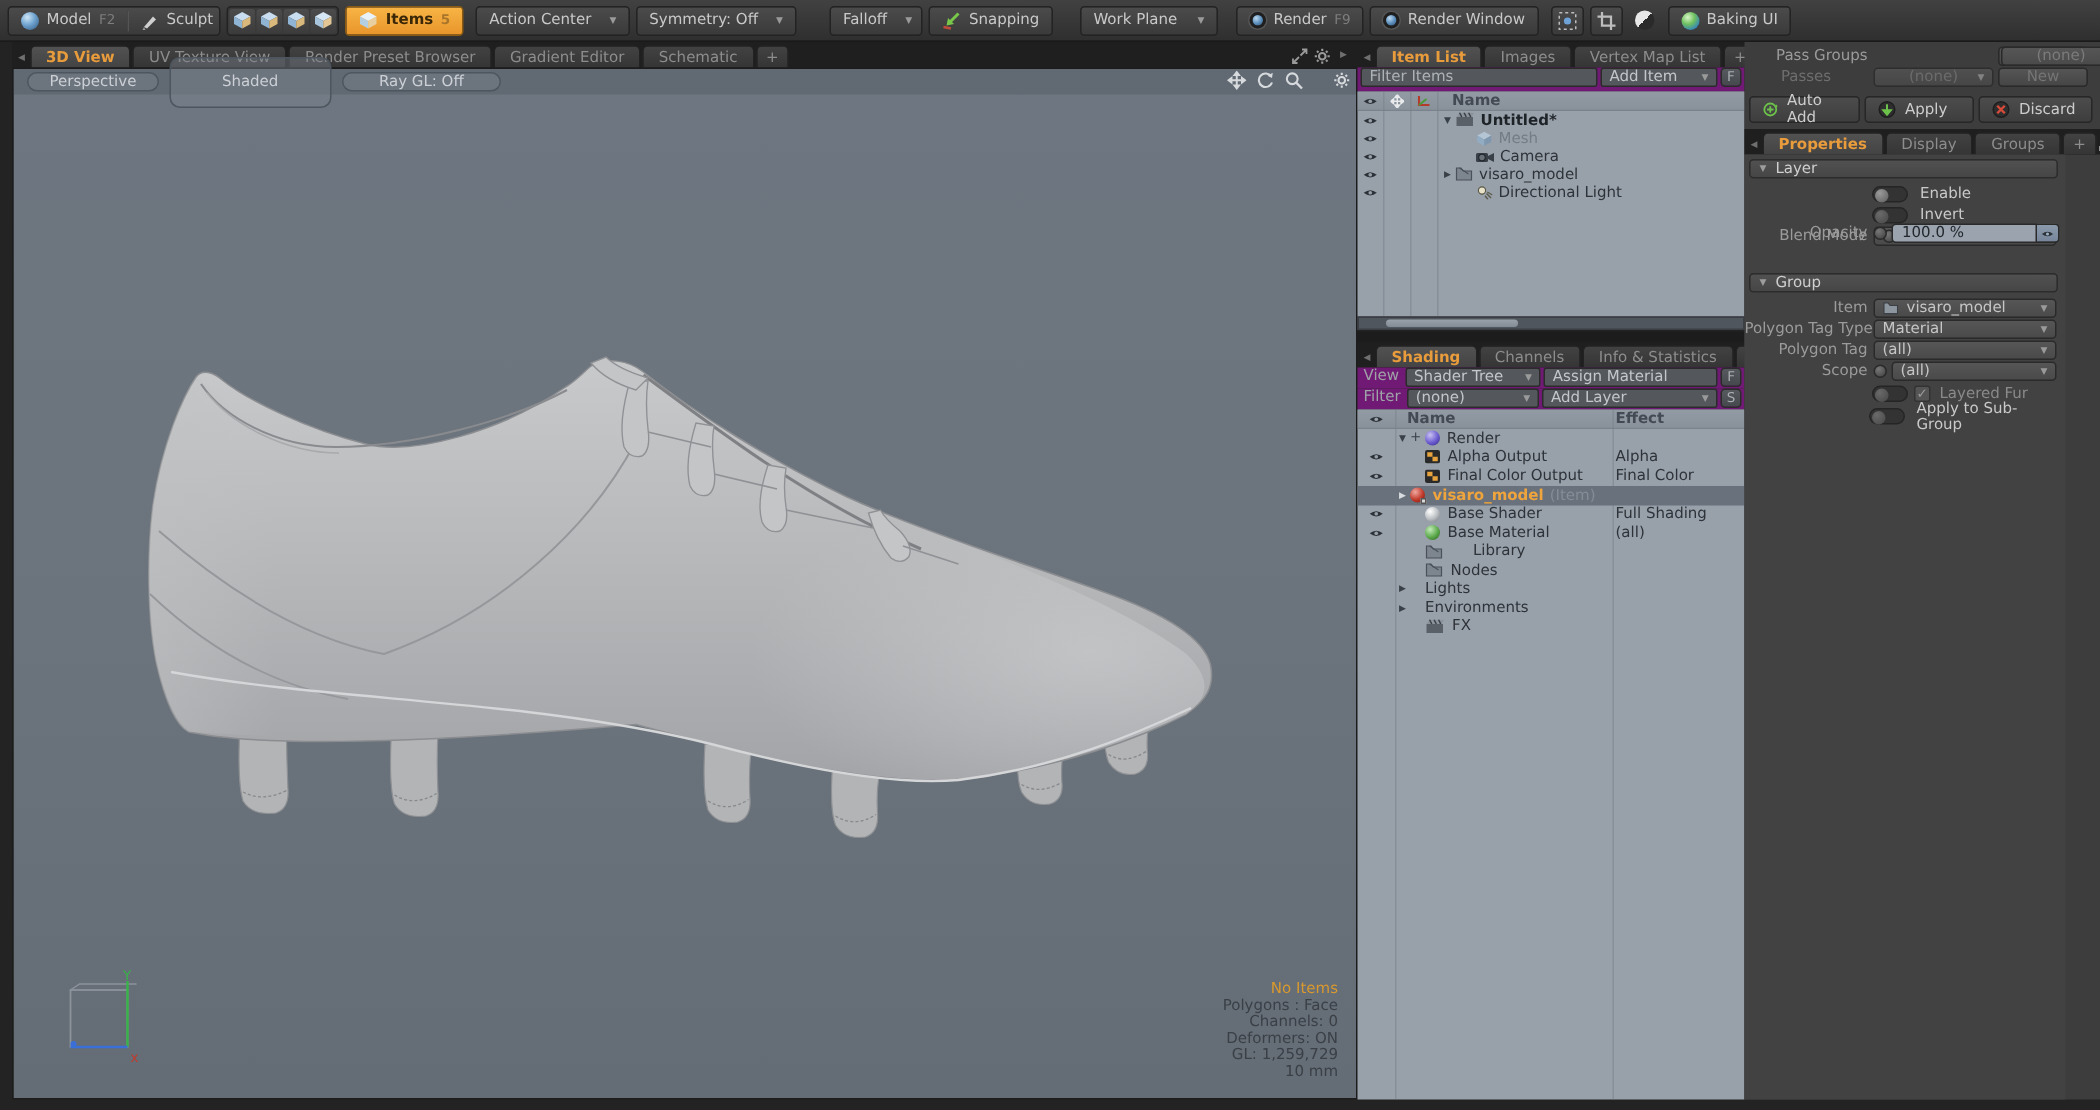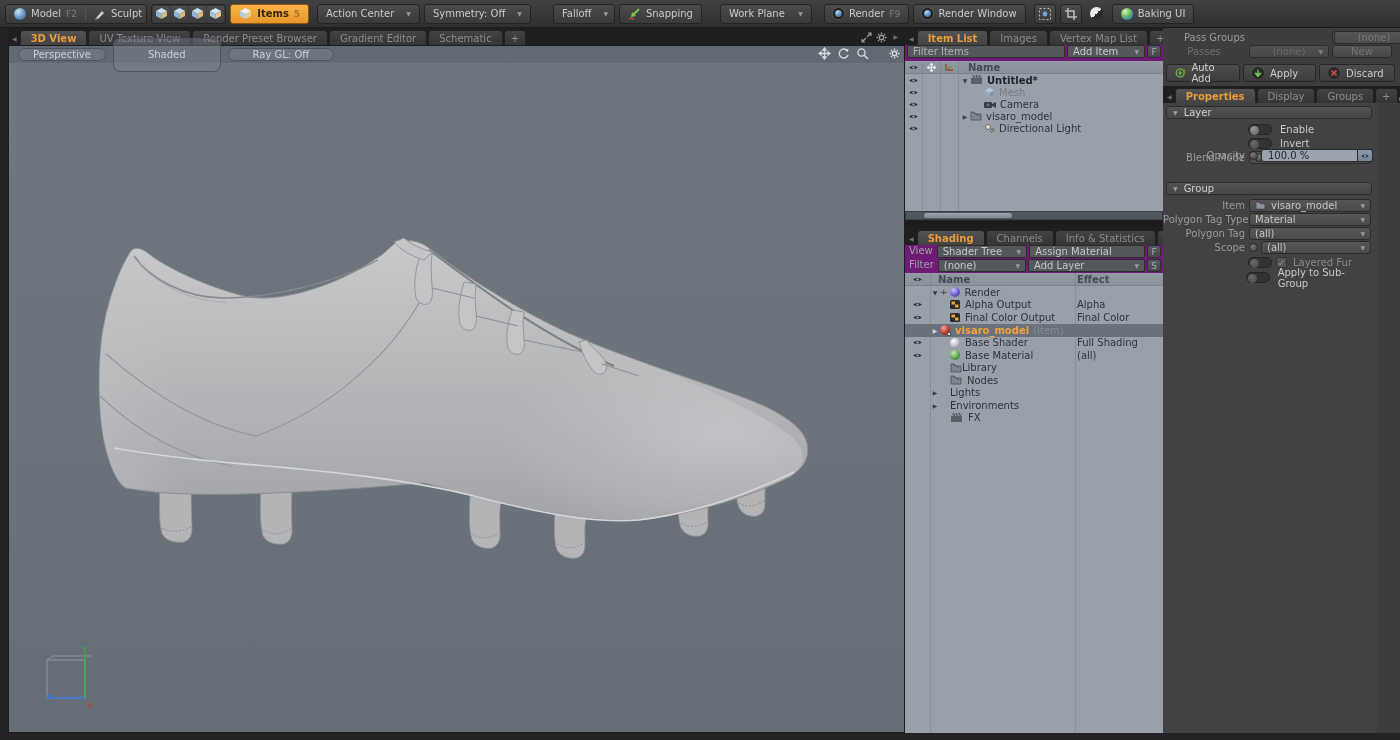--- a/index.html
+++ b/index.html
@@ -377,20 +377,28 @@
     <svg width="70" height="66" viewBox="0 0 70 66" class="axis-widget">
       <rect x="10" y="14" width="38" height="38" fill="none" stroke="#8d939b" stroke-width="1.2"></rect>
       <path d="M10 14 L16 10 H54" fill="none" stroke="#8d939b" stroke-width="1"></path>
       <path d="M48 52 V8" stroke="#39b24a" stroke-width="1.6"></path>
       <text x="45" y="7" fill="#39b24a" font-size="9" font-family="DejaVu Sans">Y</text>
       <path d="M10 52 H48" stroke="#3a6fd8" stroke-width="1.6"></path>
       <circle cx="12" cy="50" r="2" fill="#3a6fd8"></circle>
       <text x="50" y="62" fill="#c23a2a" font-size="9" font-family="DejaVu Sans">x</text>
     </svg>
 
+    <div class="vp-status">
+      <div class="hl">No Items</div>
+      <div>Polygons : Face</div>
+      <div>Channels: 0</div>
+      <div>Deformers: ON</div>
+      <div>GL: 1,259,729</div>
+      <div>10 mm</div>
+    </div>
   </div>
 
   <div class="tabstrip" style="left:905px; top:28px; width:258px;">
     <span class="strip-scroll">◀</span>
     <div class="tab active">
         <span>Item List</span>
       </div>
     <div class="tab">
         <span>Images</span>
       </div>
@@ -688,21 +696,21 @@
       <span class="rowlabel" style="margin-left:5px;">Base Material</span>
       <span class="effect-text">(all)</span>
     </div>
     <div class="lrow" style="height:12.5px;">
       <span class="eyecell"></span>
         <span style="width:20px;"></span>
       <svg width="12" height="10" viewBox="0 0 12 10">
           <path d="M1 9 V1 L4 1 L5.5 3 L11 3 L11 9 Z" fill="#7d858f" stroke="#4a515a" stroke-width="0.8"></path>
           <path d="M3 1 L9 5" stroke="#4a515a" stroke-width="0.8"></path>
         </svg>
-      <span class="rowlabel" style="margin-left:0;">Library</span>
+      <span class="rowlabel" style="margin-left:20px;">Library</span>
     </div>
     <div class="lrow" style="height:12.5px;">
       <span class="eyecell"></span>
         <span style="width:20px;"></span>
       <svg width="12" height="10" viewBox="0 0 12 10">
           <path d="M1 9 V1 L4 1 L5.5 3 L11 3 L11 9 Z" fill="#7d858f" stroke="#4a515a" stroke-width="0.8"></path>
           <path d="M3 1 L9 5" stroke="#4a515a" stroke-width="0.8"></path>
         </svg>
       <span class="rowlabel" style="margin-left:5px;">Nodes</span>
     </div>

